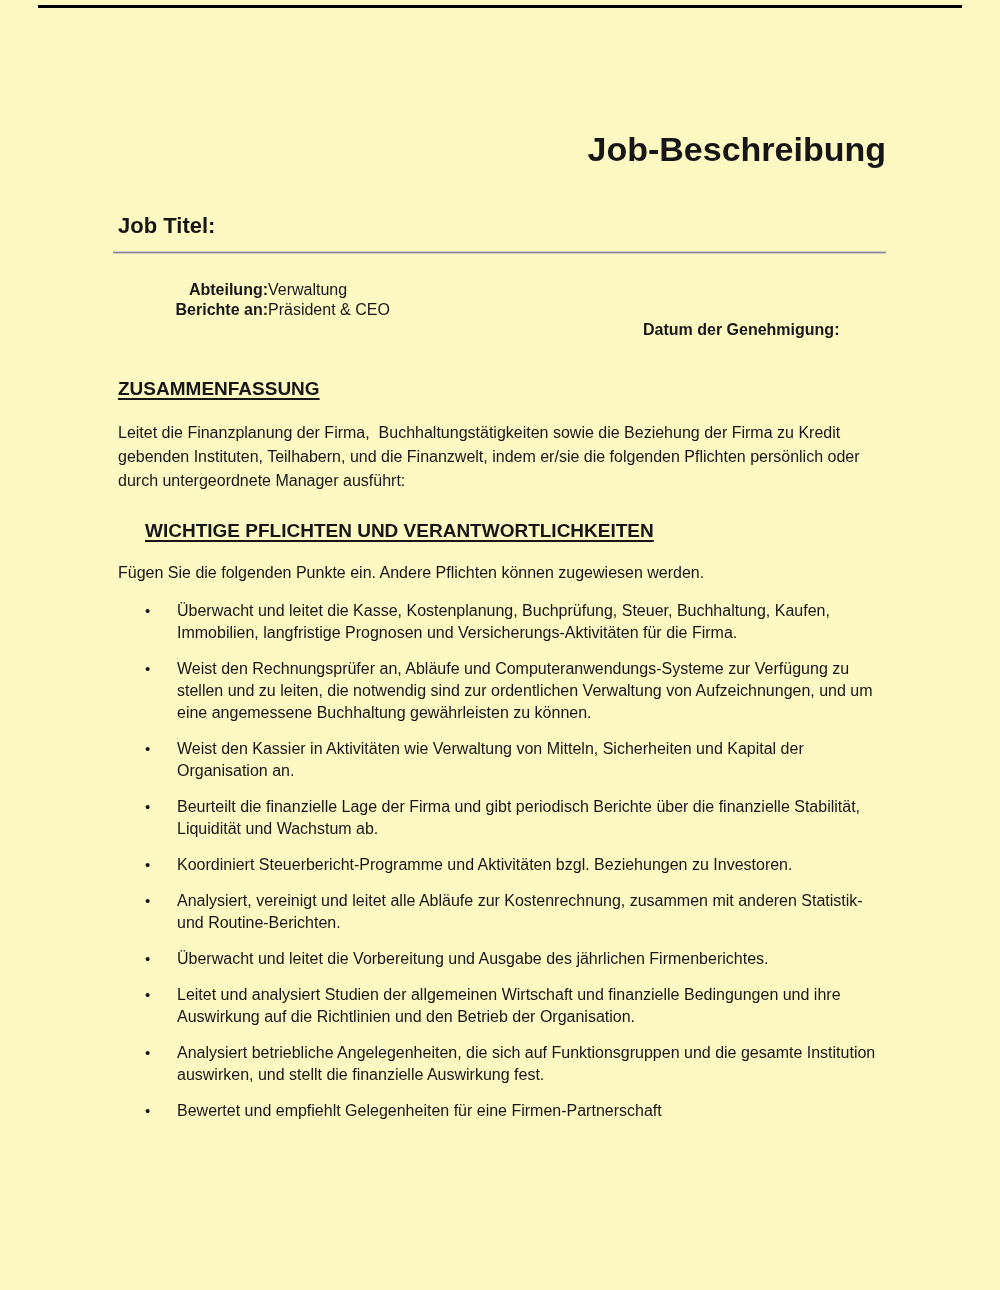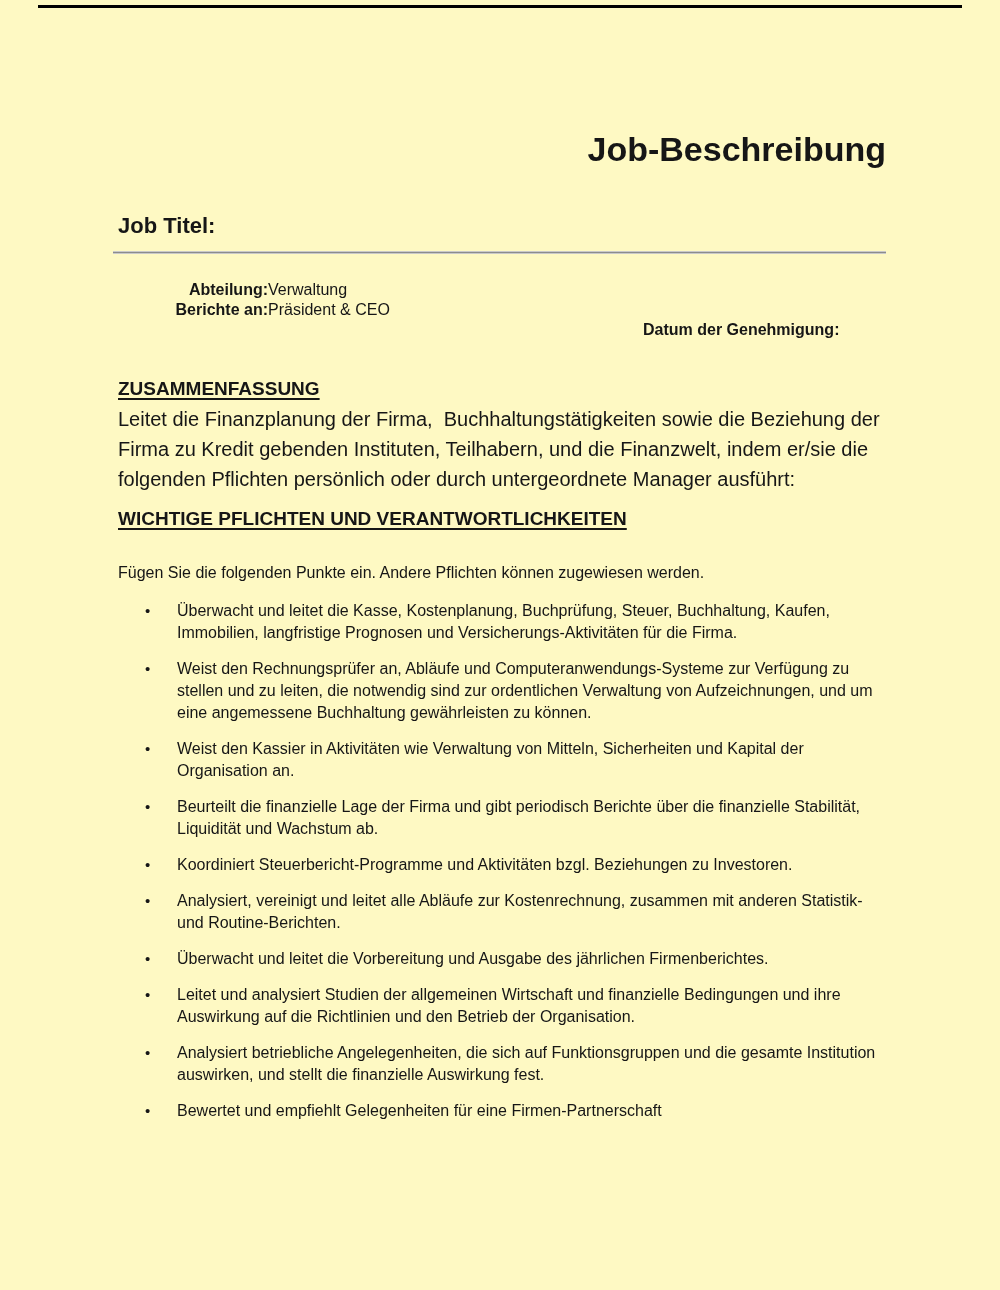--- a/index.html
+++ b/index.html
@@ -75,28 +75,28 @@
     position: absolute;
     left: 118px;
     font-size: 19px;
     font-weight: bold;
     text-decoration: underline;
     text-decoration-thickness: 2px;
     text-underline-offset: 3px;
     white-space: nowrap;
   }
   .heading-summary { top: 378px; }
-  .heading-duties { top: 508px; }
+  .heading-duties { top: 520px; margin-left: 27px; }
   .summary-body {
     position: absolute;
-    top: 404px;
+    top: 421px;
     left: 118px;
     width: 772px;
-    font-size: 20px;
-    line-height: 30px;
+    font-size: 16px;
+    line-height: 24px;
     white-space: pre-wrap;
   }
   .duties-intro {
     position: absolute;
     top: 562px;
     left: 118px;
     width: 772px;
     font-size: 16px;
     line-height: 22px;
   }

